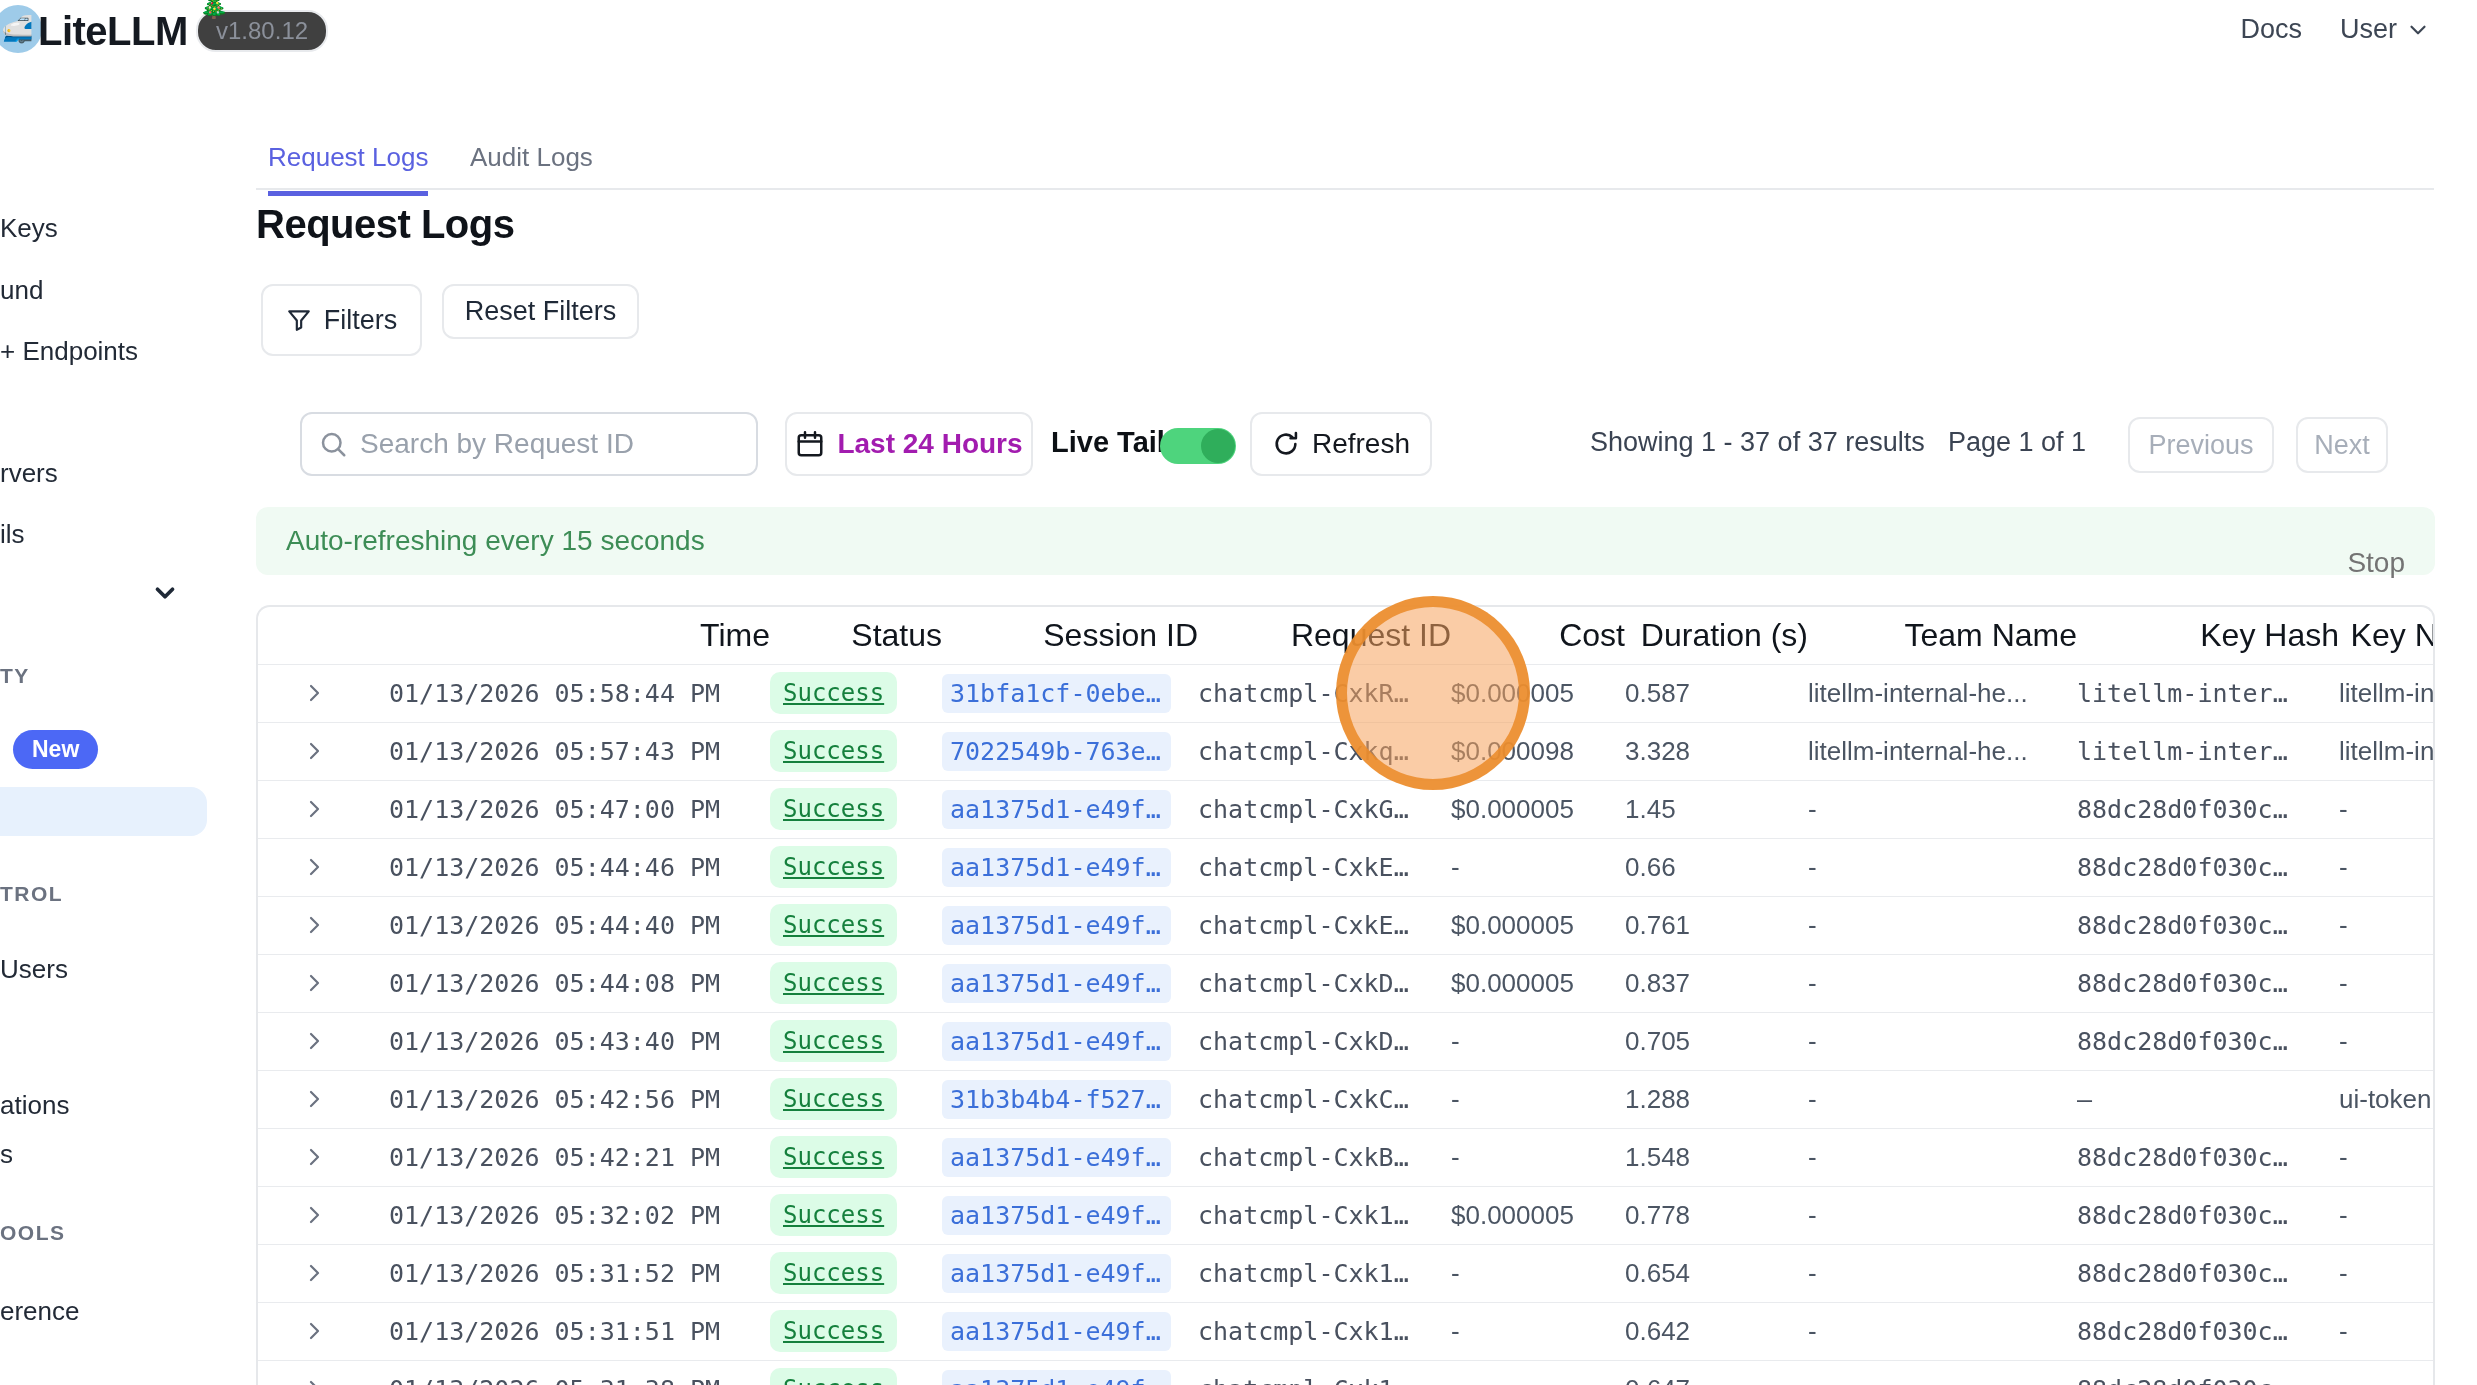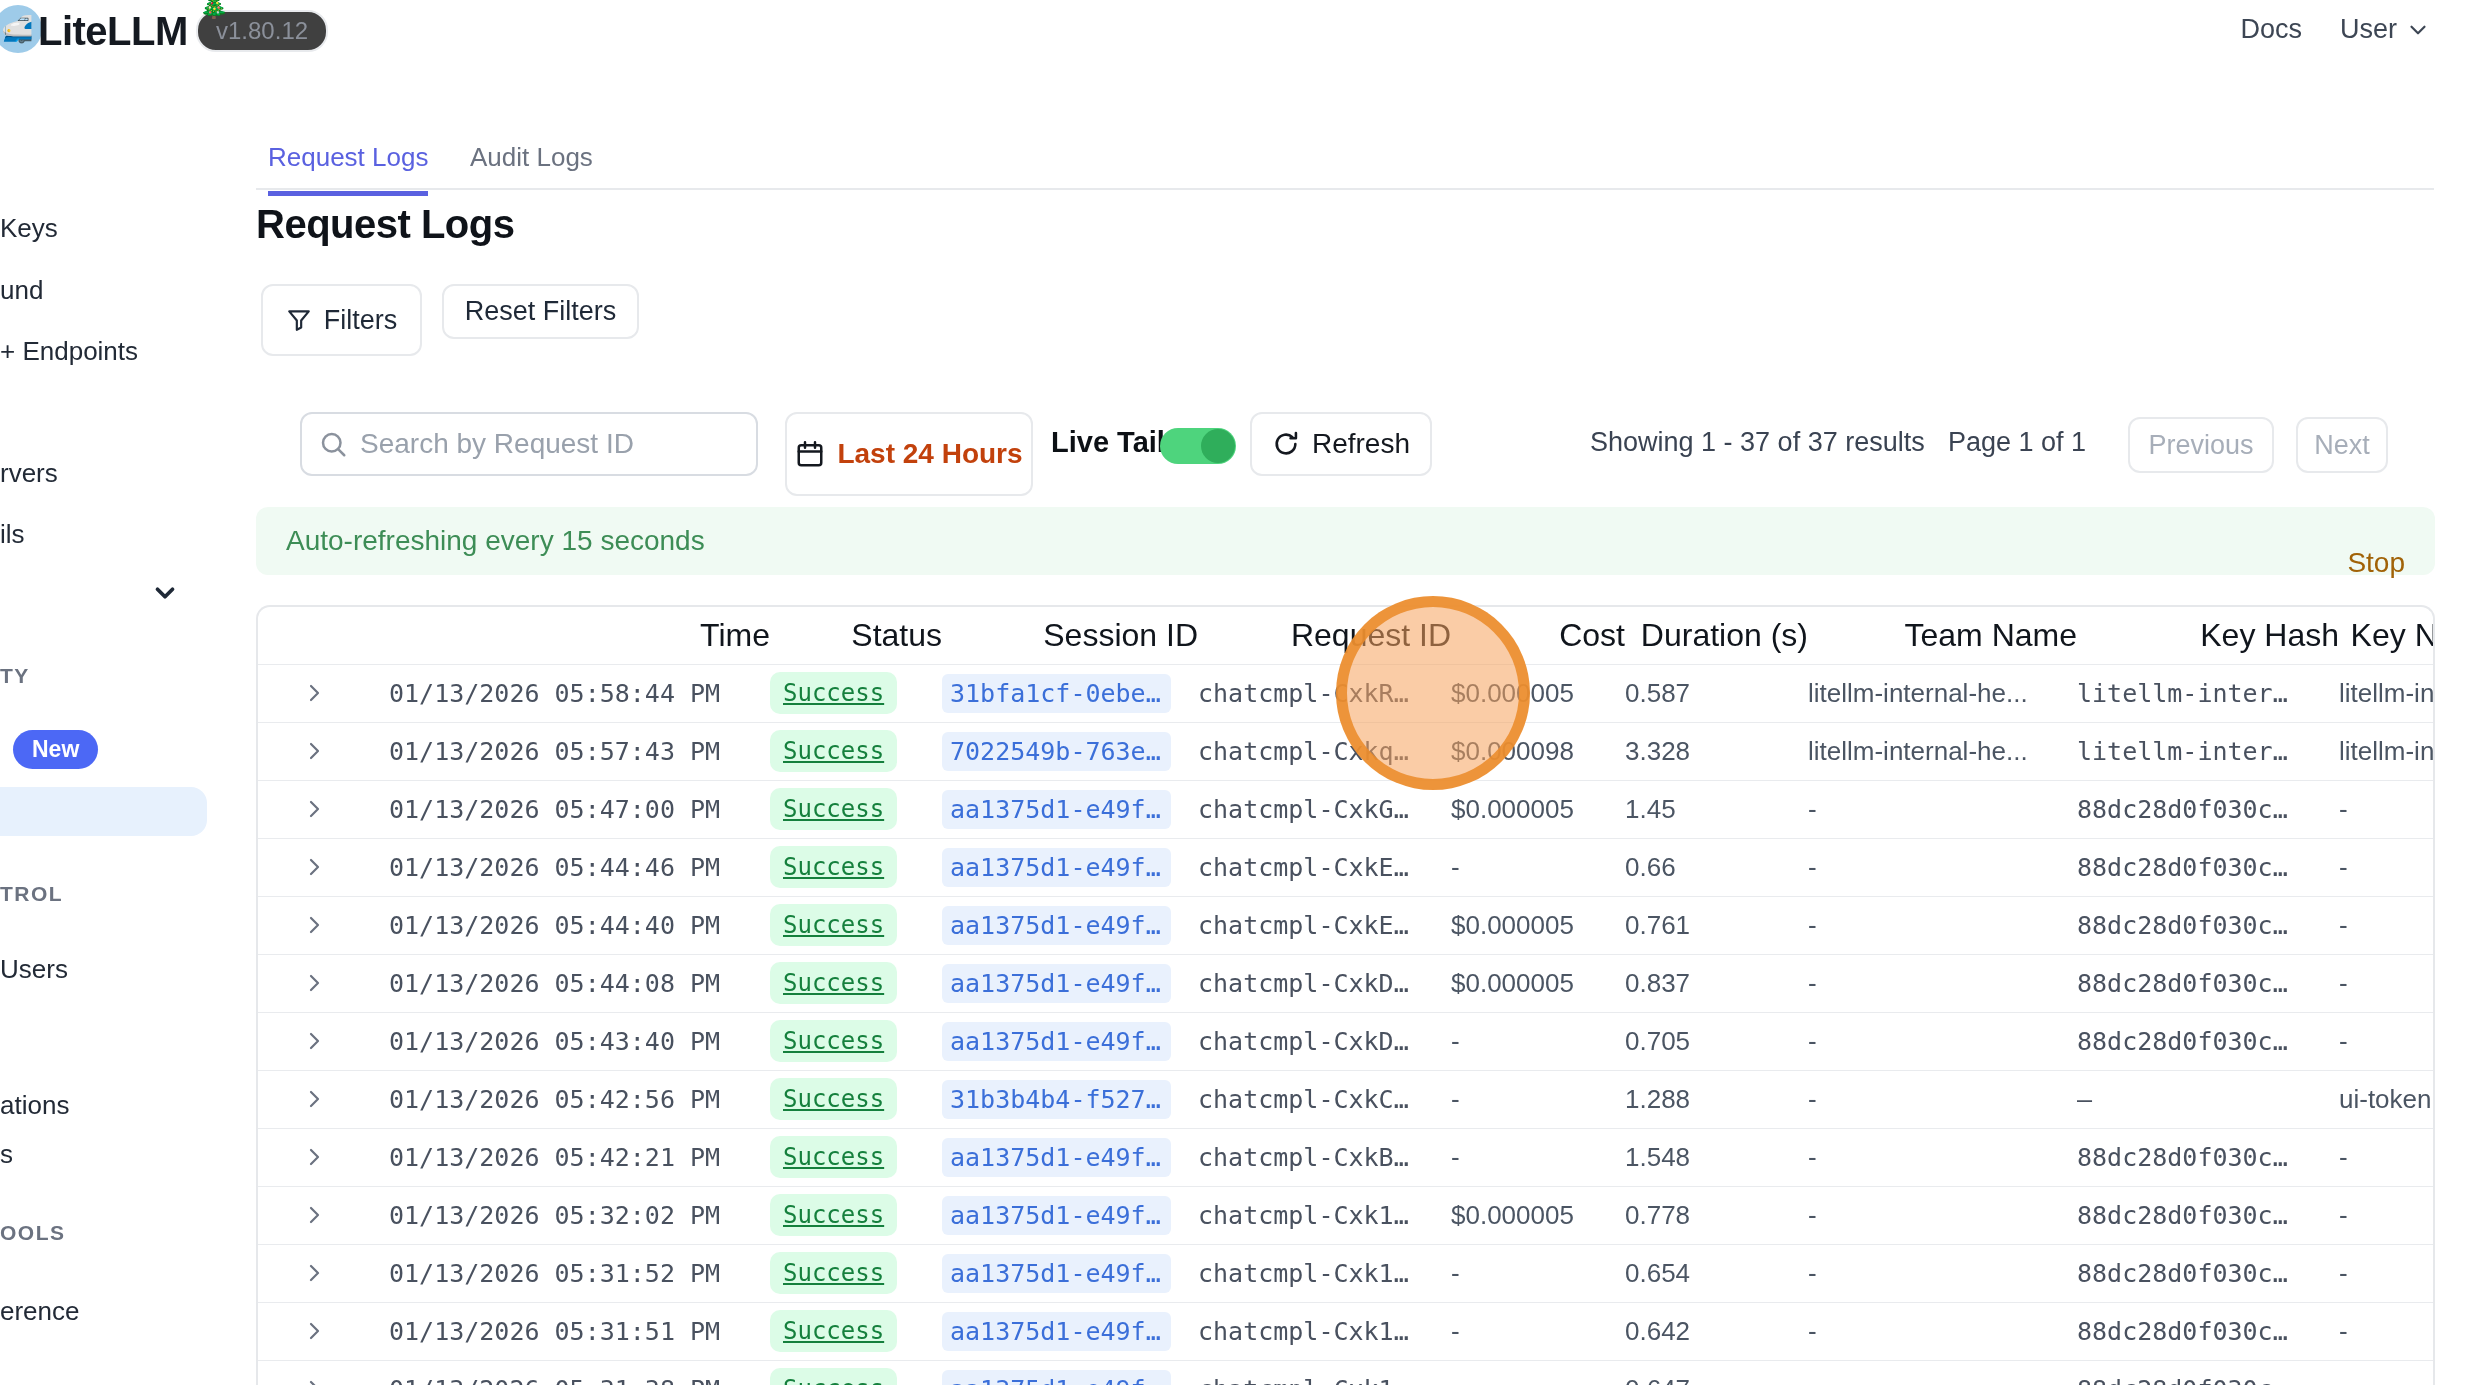--- a/index.html
+++ b/index.html
@@ -40,36 +40,36 @@
     border: 2px solid #e7e9ec; border-radius: 12px; font-size: 27px; color: #1f2937; cursor: pointer; }
   .filters-btn { left: 261px; top: 284px; width: 161px; height: 72px; }
   .reset-btn { left: 442px; top: 284px; width: 197px; height: 55px; }
 
   
   .search-box { left: 300px; top: 412px; width: 458px; height: 64px; border: 2px solid #d8dce2; border-radius: 12px;
     background: #fff; display: flex; align-items: center; padding: 0 16px; gap: 12px; }
   .search-box input { border: none; outline: none; font-size: 28px; width: 100%;
     font-family: "Liberation Sans", sans-serif; color: #1f2937; }
   .search-box input::placeholder { color: #99a1ac; }
-  .range-btn { left: 785px; top: 412px; width: 248px; height: 84px; font-size: 28px; font-weight: 600; color: #c2410c; }
+  .range-btn { left: 785px; top: 412px; width: 248px; height: 64px; font-size: 28px; font-weight: 600; color: #a21caf; }
   .livetail-label { left: 1051px; top: 426px; font-size: 29px; font-weight: 700; color: #0c1015; }
   .toggle { left: 1160px; top: 428px; width: 76px; height: 36px; border-radius: 18px; background: #4ed47d; cursor: pointer; }
   .toggle .knob { position: absolute; right: 1px; top: 1px; width: 34px; height: 34px; border-radius: 50%; background: #2fae5b; }
   .refresh-btn { left: 1250px; top: 412px; width: 182px; height: 64px; font-size: 28px; color: #14181f; }
   .results-text { left: 1590px; top: 427px; font-size: 27px; font-weight: 500; color: #3a4352; }
   .page-text { left: 1948px; top: 427px; font-size: 27px; font-weight: 500; color: #3a4352; }
   .pager { color: #a7aeb9; }
   .prev-btn { left: 2128px; top: 417px; width: 146px; height: 56px; }
   .next-btn { left: 2296px; top: 417px; width: 92px; height: 56px; }
 
   
   .banner { left: 256px; top: 507px; width: 2179px; height: 68px; background: #f0faf3; border-radius: 12px;
     display: flex; align-items: center; justify-content: space-between; padding: 0 30px;
     font-size: 28px; color: #3d8d56; }
-  .banner .stop { cursor: pointer; color: #a16207; margin-top: 44px; }
+  .banner .stop { cursor: pointer; color: #737373; margin-top: 44px; }
 
   
   .table-wrap { left: 256px; top: 605px; width: 2179px; height: 780px; border: 2px solid #e6e8eb;
     border-bottom: none; border-radius: 14px 14px 0 0; overflow: hidden; background: #fff; }
   table { border-collapse: collapse; table-layout: fixed; width: 2242px; }
   th { height: 57px; text-align: right; vertical-align: middle; font-size: 32px; font-weight: 400; color: #10151c; }
   tbody tr { border-top: 1px solid #e9ebee; }
   td { height: 58px; vertical-align: middle; font-size: 26px; color: #4b5563; white-space: nowrap; overflow: hidden; }
   td.c-time, td.c-request, td.c-hash { font-family: "DejaVu Sans Mono", monospace; font-size: 25px; color: #49515f; }
   .c-chev { padding-left: 44px; }

